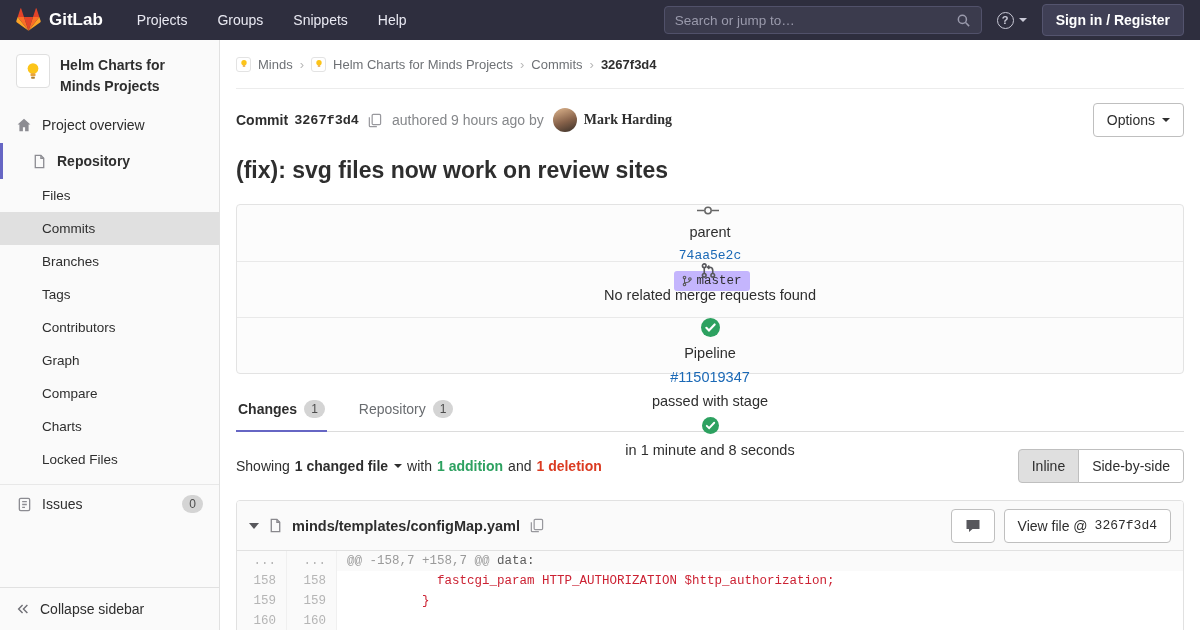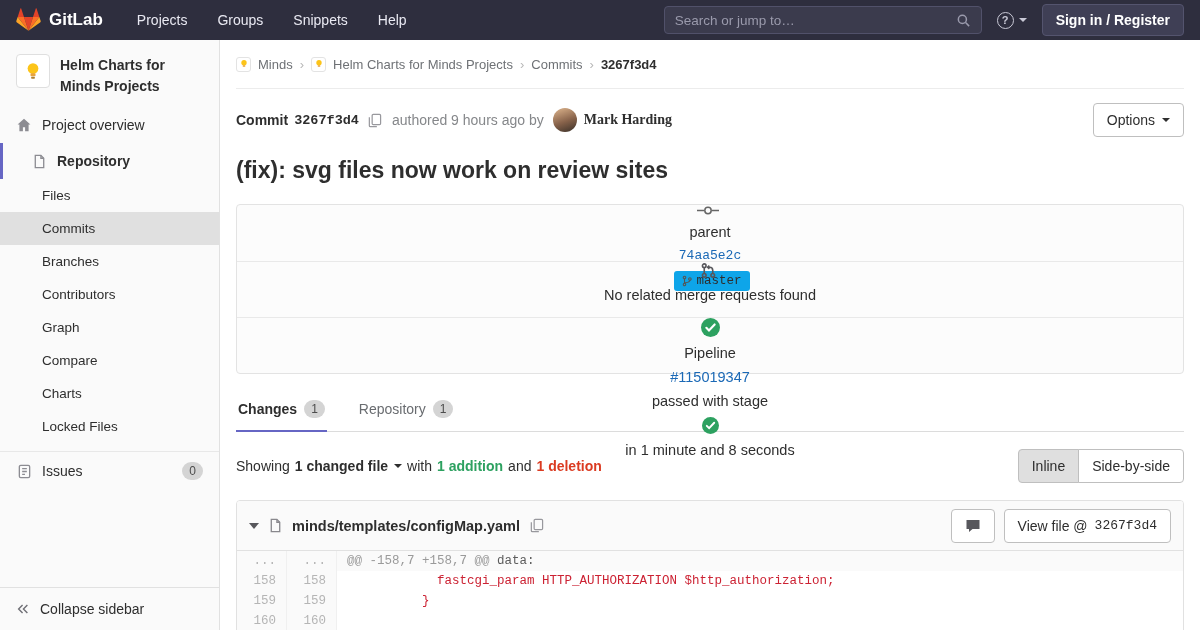--- a/index.html
+++ b/index.html
@@ -81,21 +81,21 @@
   .btn-group .btn:first-child { border-radius:4px 0 0 4px; }
   .btn-group .btn:last-child { border-radius:0 4px 4px 0; margin-left:-1px; }
 
   .commit-title { font-size:23px; font-weight:bold; margin:20px 0 20px; }
 
   .info-card { border:1px solid #e3e3e3; border-radius:4px; background:#fcfcfc; }
   .info-row { display:flex; align-items:center; padding:0 16px; height:56px; gap:8px; border-top:1px solid #e9e9e9; font-size:14.5px;flex-direction:column; }
   .info-row:first-child { border-top:none; }
   .mono-link { font-family:"Liberation Mono","DejaVu Sans Mono",monospace; color:#1b69b6; font-size:13px; }
   .link-blue { color:#1b69b6; }
-  .ref-badge { display:inline-flex; align-items:center; gap:4px; background:#0ea5e9; border-radius:3px;
+  .ref-badge { display:inline-flex; align-items:center; gap:4px; background:#c4b5fd; border-radius:3px;
     padding:3px 8px; font-family:"Liberation Mono","DejaVu Sans Mono",monospace; font-size:12.5px; color:#2e2e2e; margin-left:4px; }
   .st-icon { width:19px; height:19px; flex:none; display:flex; }
   .st-icon.small { width:17px; height:17px; }
 
   .tabs { display:flex; gap:30px; border-bottom:1px solid #dcdcdc; margin-top:12px; }
   .tab { padding:14px 2px 13px; display:flex; gap:7px; align-items:center; color:#696c70; cursor:pointer; position:relative; }
   .tab.active { color:#2e2e2e; font-weight:bold; }
   .tab.active::after { content:""; position:absolute; left:0; right:0; bottom:-1px; height:2px; background:#6666c4; }
   .tab .count-pill { margin-left:0; font-weight:normal; }
 
@@ -199,20 +199,21 @@
               <path d="M9.5 1.5v3h3"></path>
           </svg>
         </span>
         <span>Repository</span>
       </a>
 
       <div class="sub-nav">
         <a>Files</a>
         <a class="current">Commits</a>
         <a>Branches</a>
+        <a>Tags</a>
         <a>Contributors</a>
         <a>Graph</a>
         <a>Compare</a>
         <a>Charts</a>
         <a>Locked Files</a>
       </div>
 
       <div class="nav-divider"></div>
 
       <a class="nav-item">

